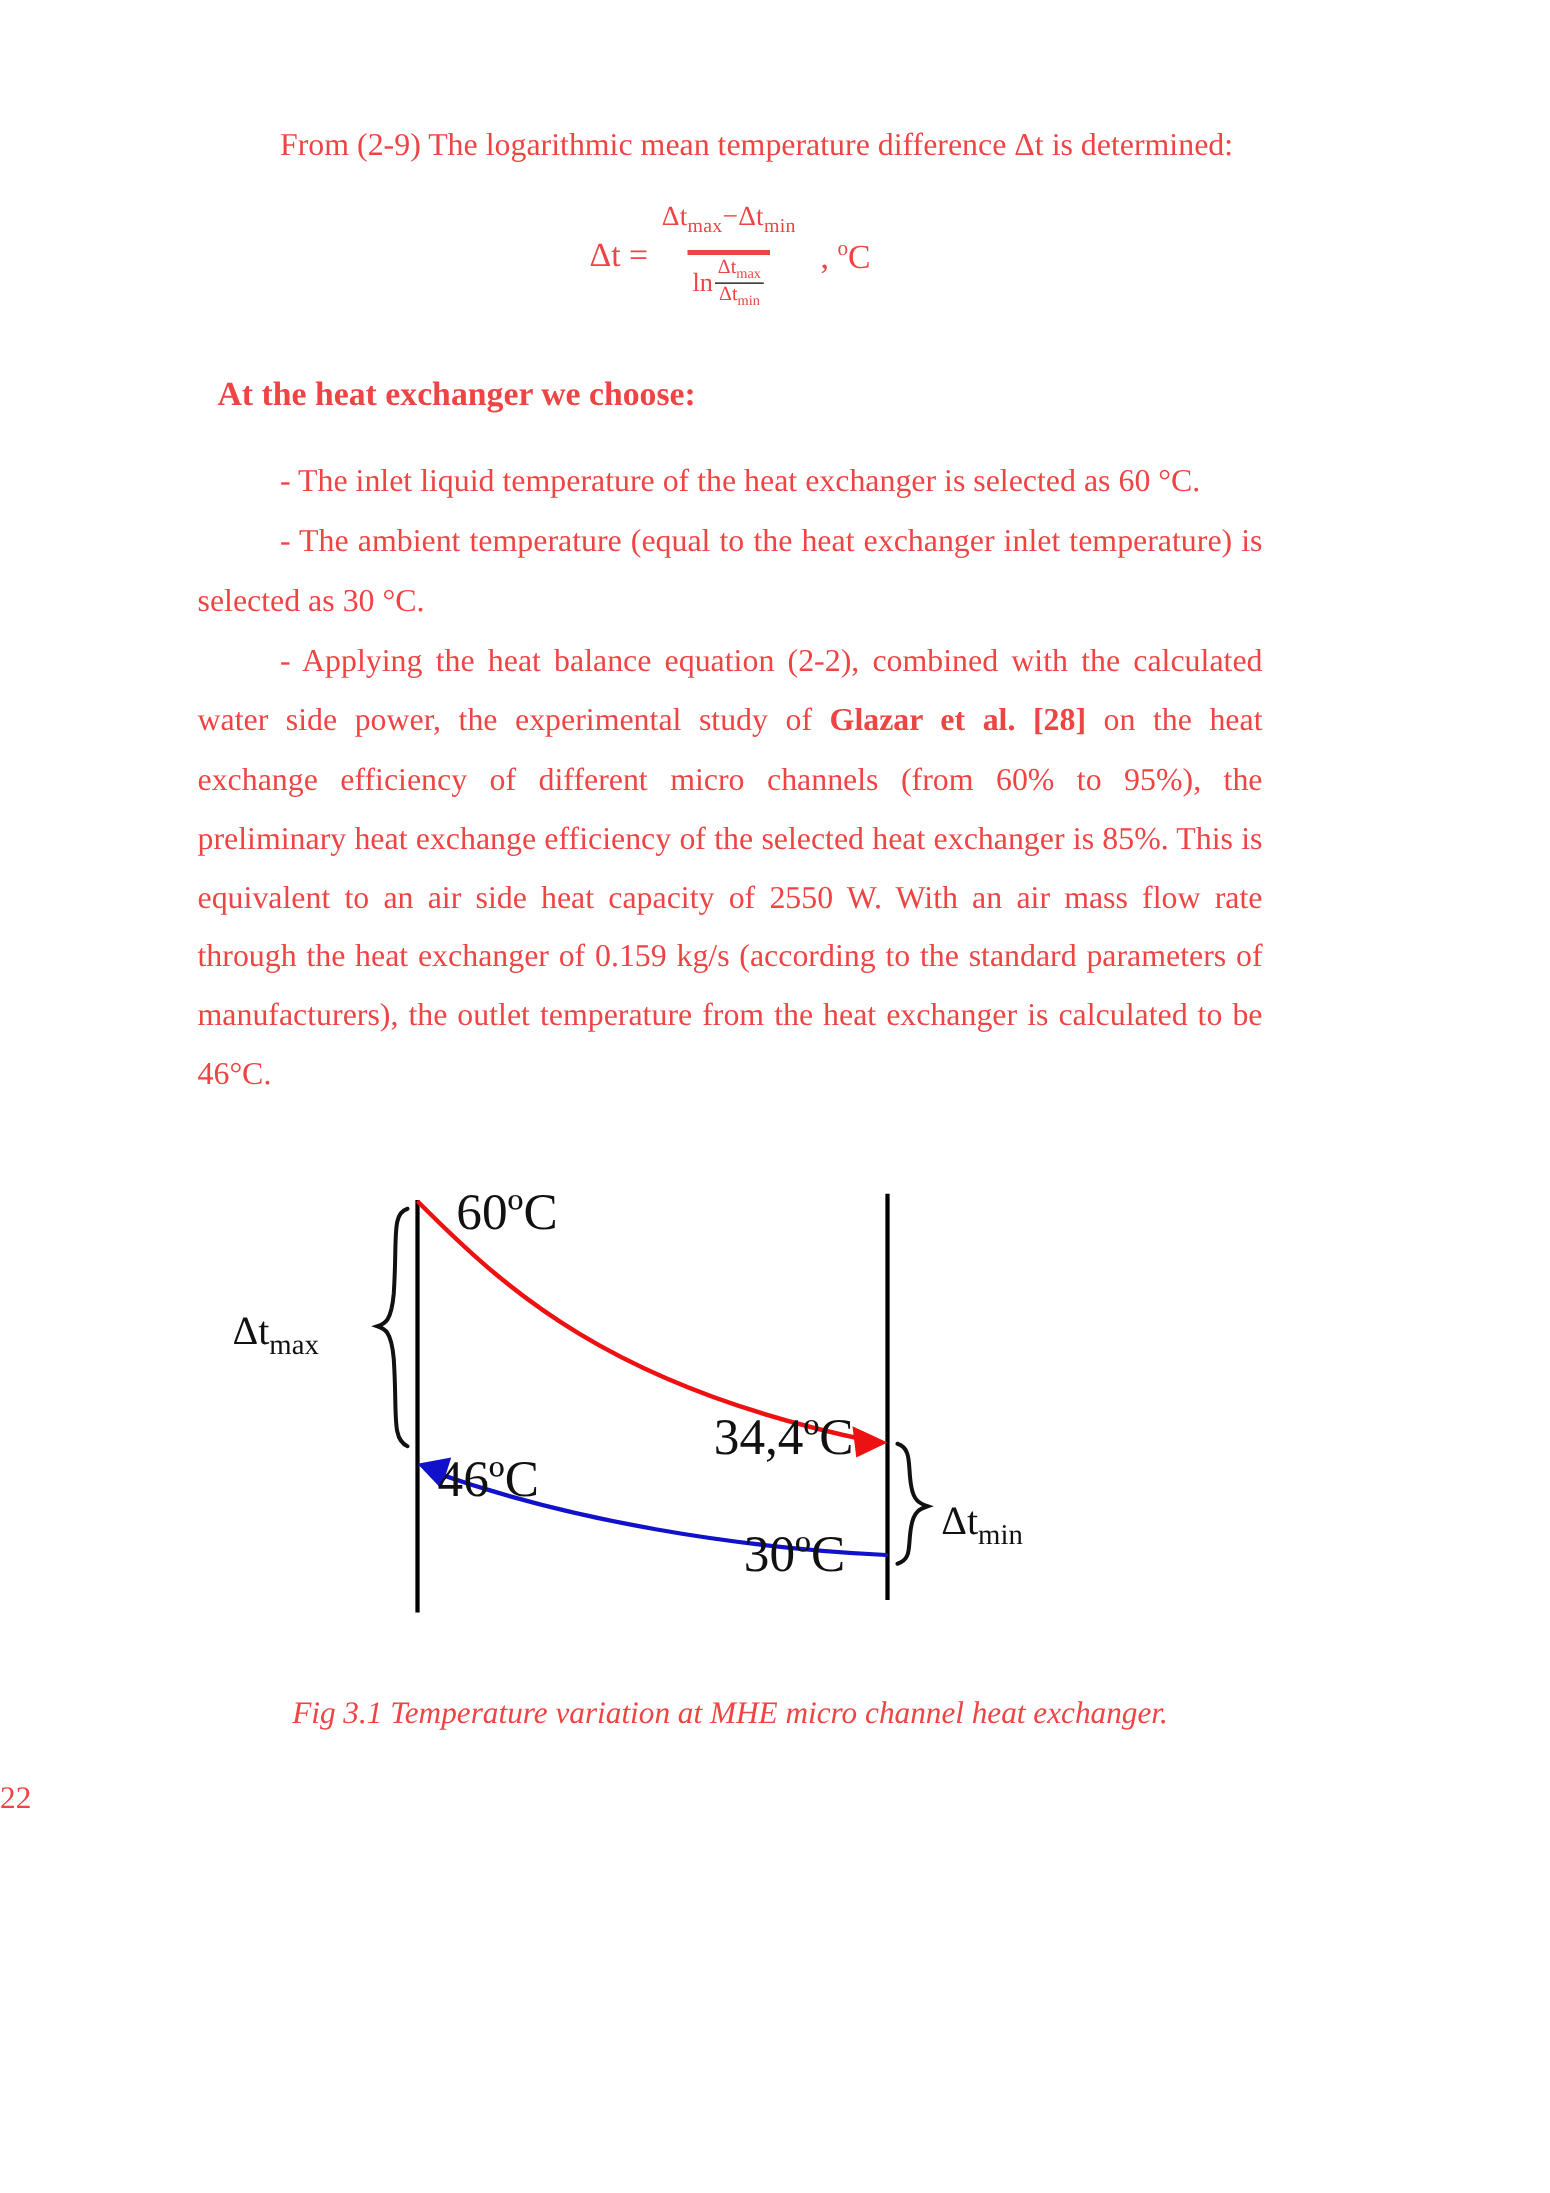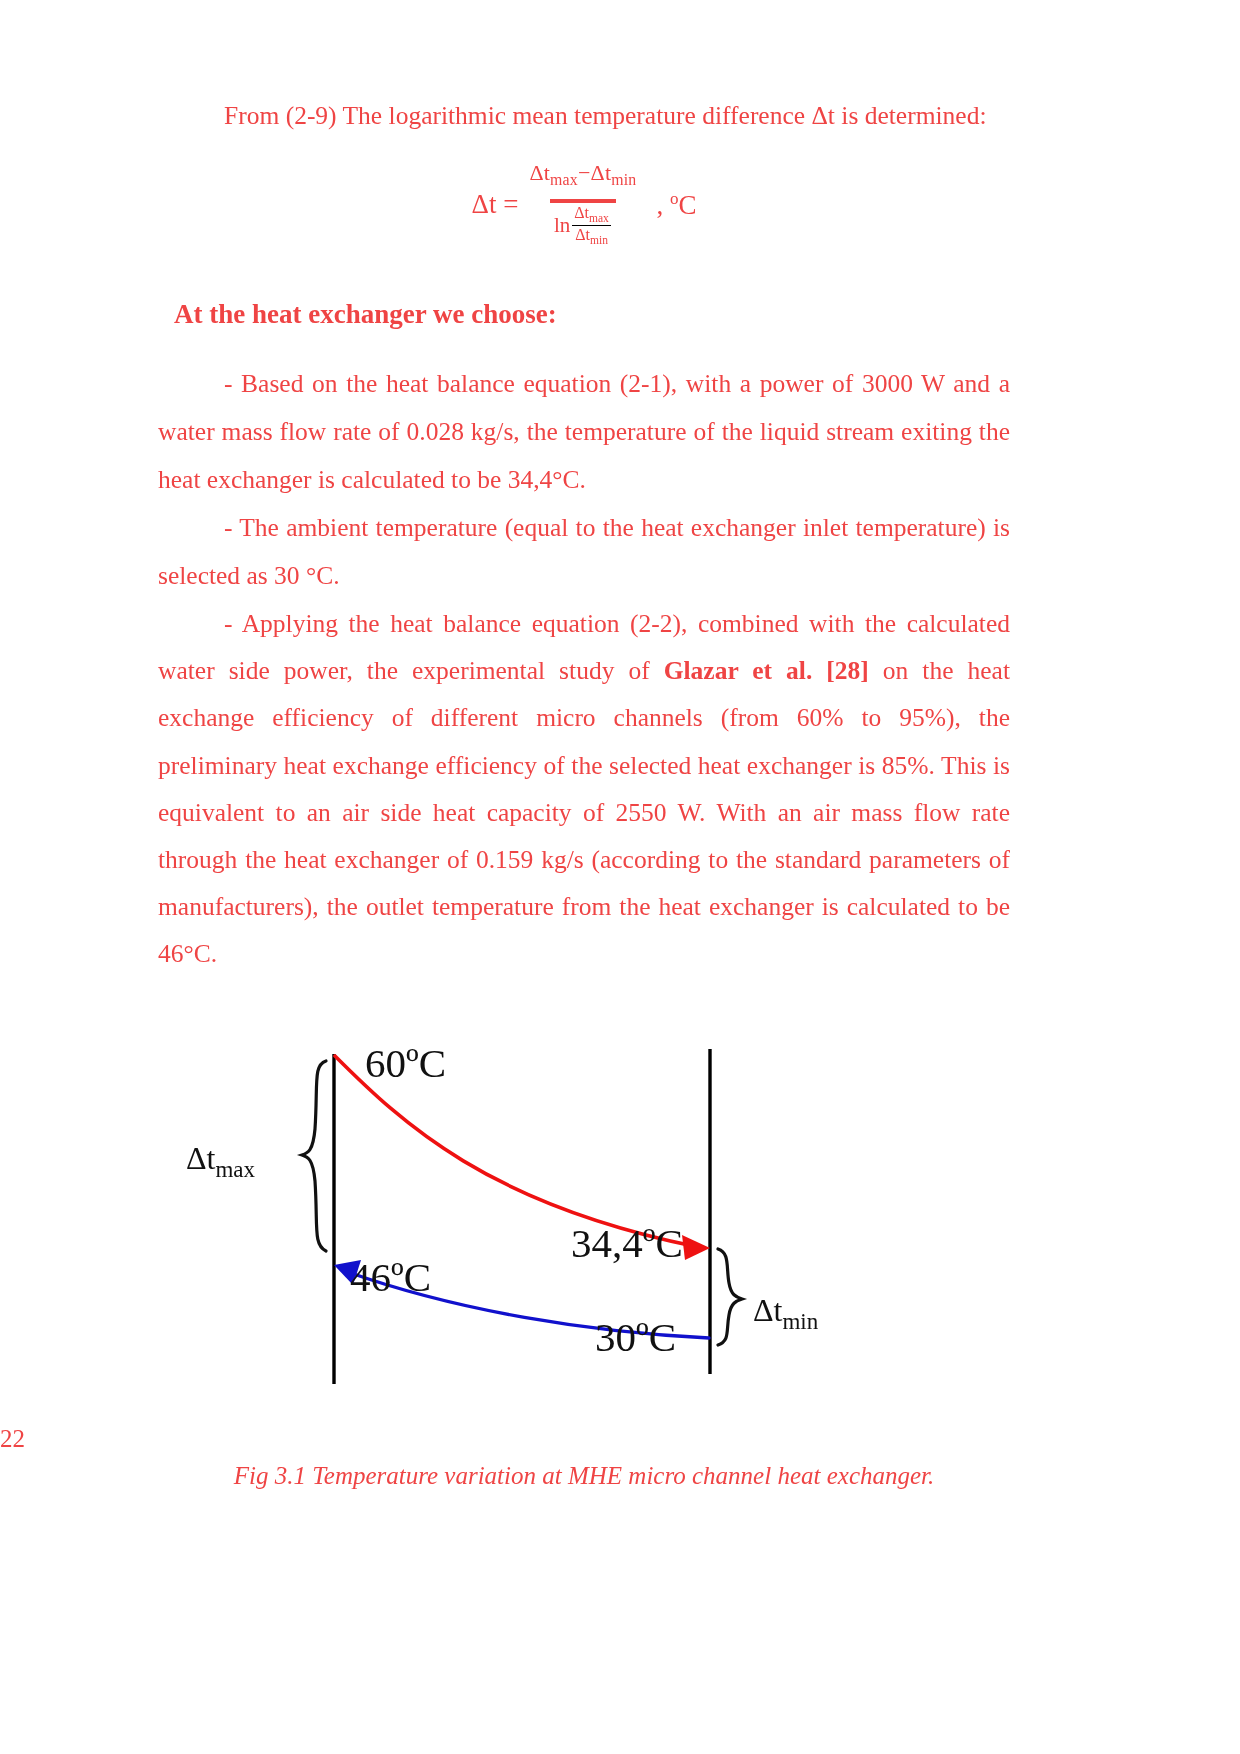--- a/index.html
+++ b/index.html
@@ -102,21 +102,21 @@
   .figure {
     position: relative;
     width: 852px;
     height: 390px;
     margin-top: 52px;
   }
   .caption {
     text-align: center;
     font-style: italic;
     font-size: 25px;
-    margin-top: 43px;
+    margin-top: 32px;
   }
 
   
   .page-number {
     position: absolute;
     left: 0;
     right: 0;
     top: 1425px;
     text-align: left;
     font-size: 25px;
@@ -147,22 +147,22 @@
             </span>
           </span>
         </span>
 
         <span class="unit"><span>,</span> <span class="deg">o</span><span>C</span></span>
       </span>
     </div>
 
     <p class="heading">At the heat exchanger we choose:</p>
 
-
-    <p class="para">- Based on the heat balance equation (2-1), with a power of 3000 W and a water mass flow rate of 0.028 kg/s, the temperature of the liquid stream exiting the heat exchanger is calculated to be 34,4°C.</p>
+    <p class="para">- The inlet liquid temperature of the heat exchanger is selected as 60 °C.</p>
+
 
     <p class="para">- The ambient temperature (equal to the heat exchanger inlet temperature) is selected as 30 °C.</p>
 
     <p class="para tight"><span>- Applying the heat balance equation (2-2), combined with the calculated water side power, the experimental study of </span><b class="cite">Glazar et al. [28]</b><span> on the heat exchange efficiency of different micro channels (from 60% to 95%), the preliminary heat exchange efficiency of the selected heat exchanger is 85%. This is equivalent to an air side heat capacity of 2550 W. With an air mass flow rate through the heat exchanger of 0.159 kg/s (according to the standard parameters of manufacturers), the outlet temperature from the heat exchanger is calculated to be 46°C.</span></p>
 
     <div class="figure">
       <svg width="852" height="390" viewBox="0 0 852 390">
 
         <line x1="176" y1="25" x2="176" y2="355" stroke="#000000" stroke-width="3.4"></line>
 

